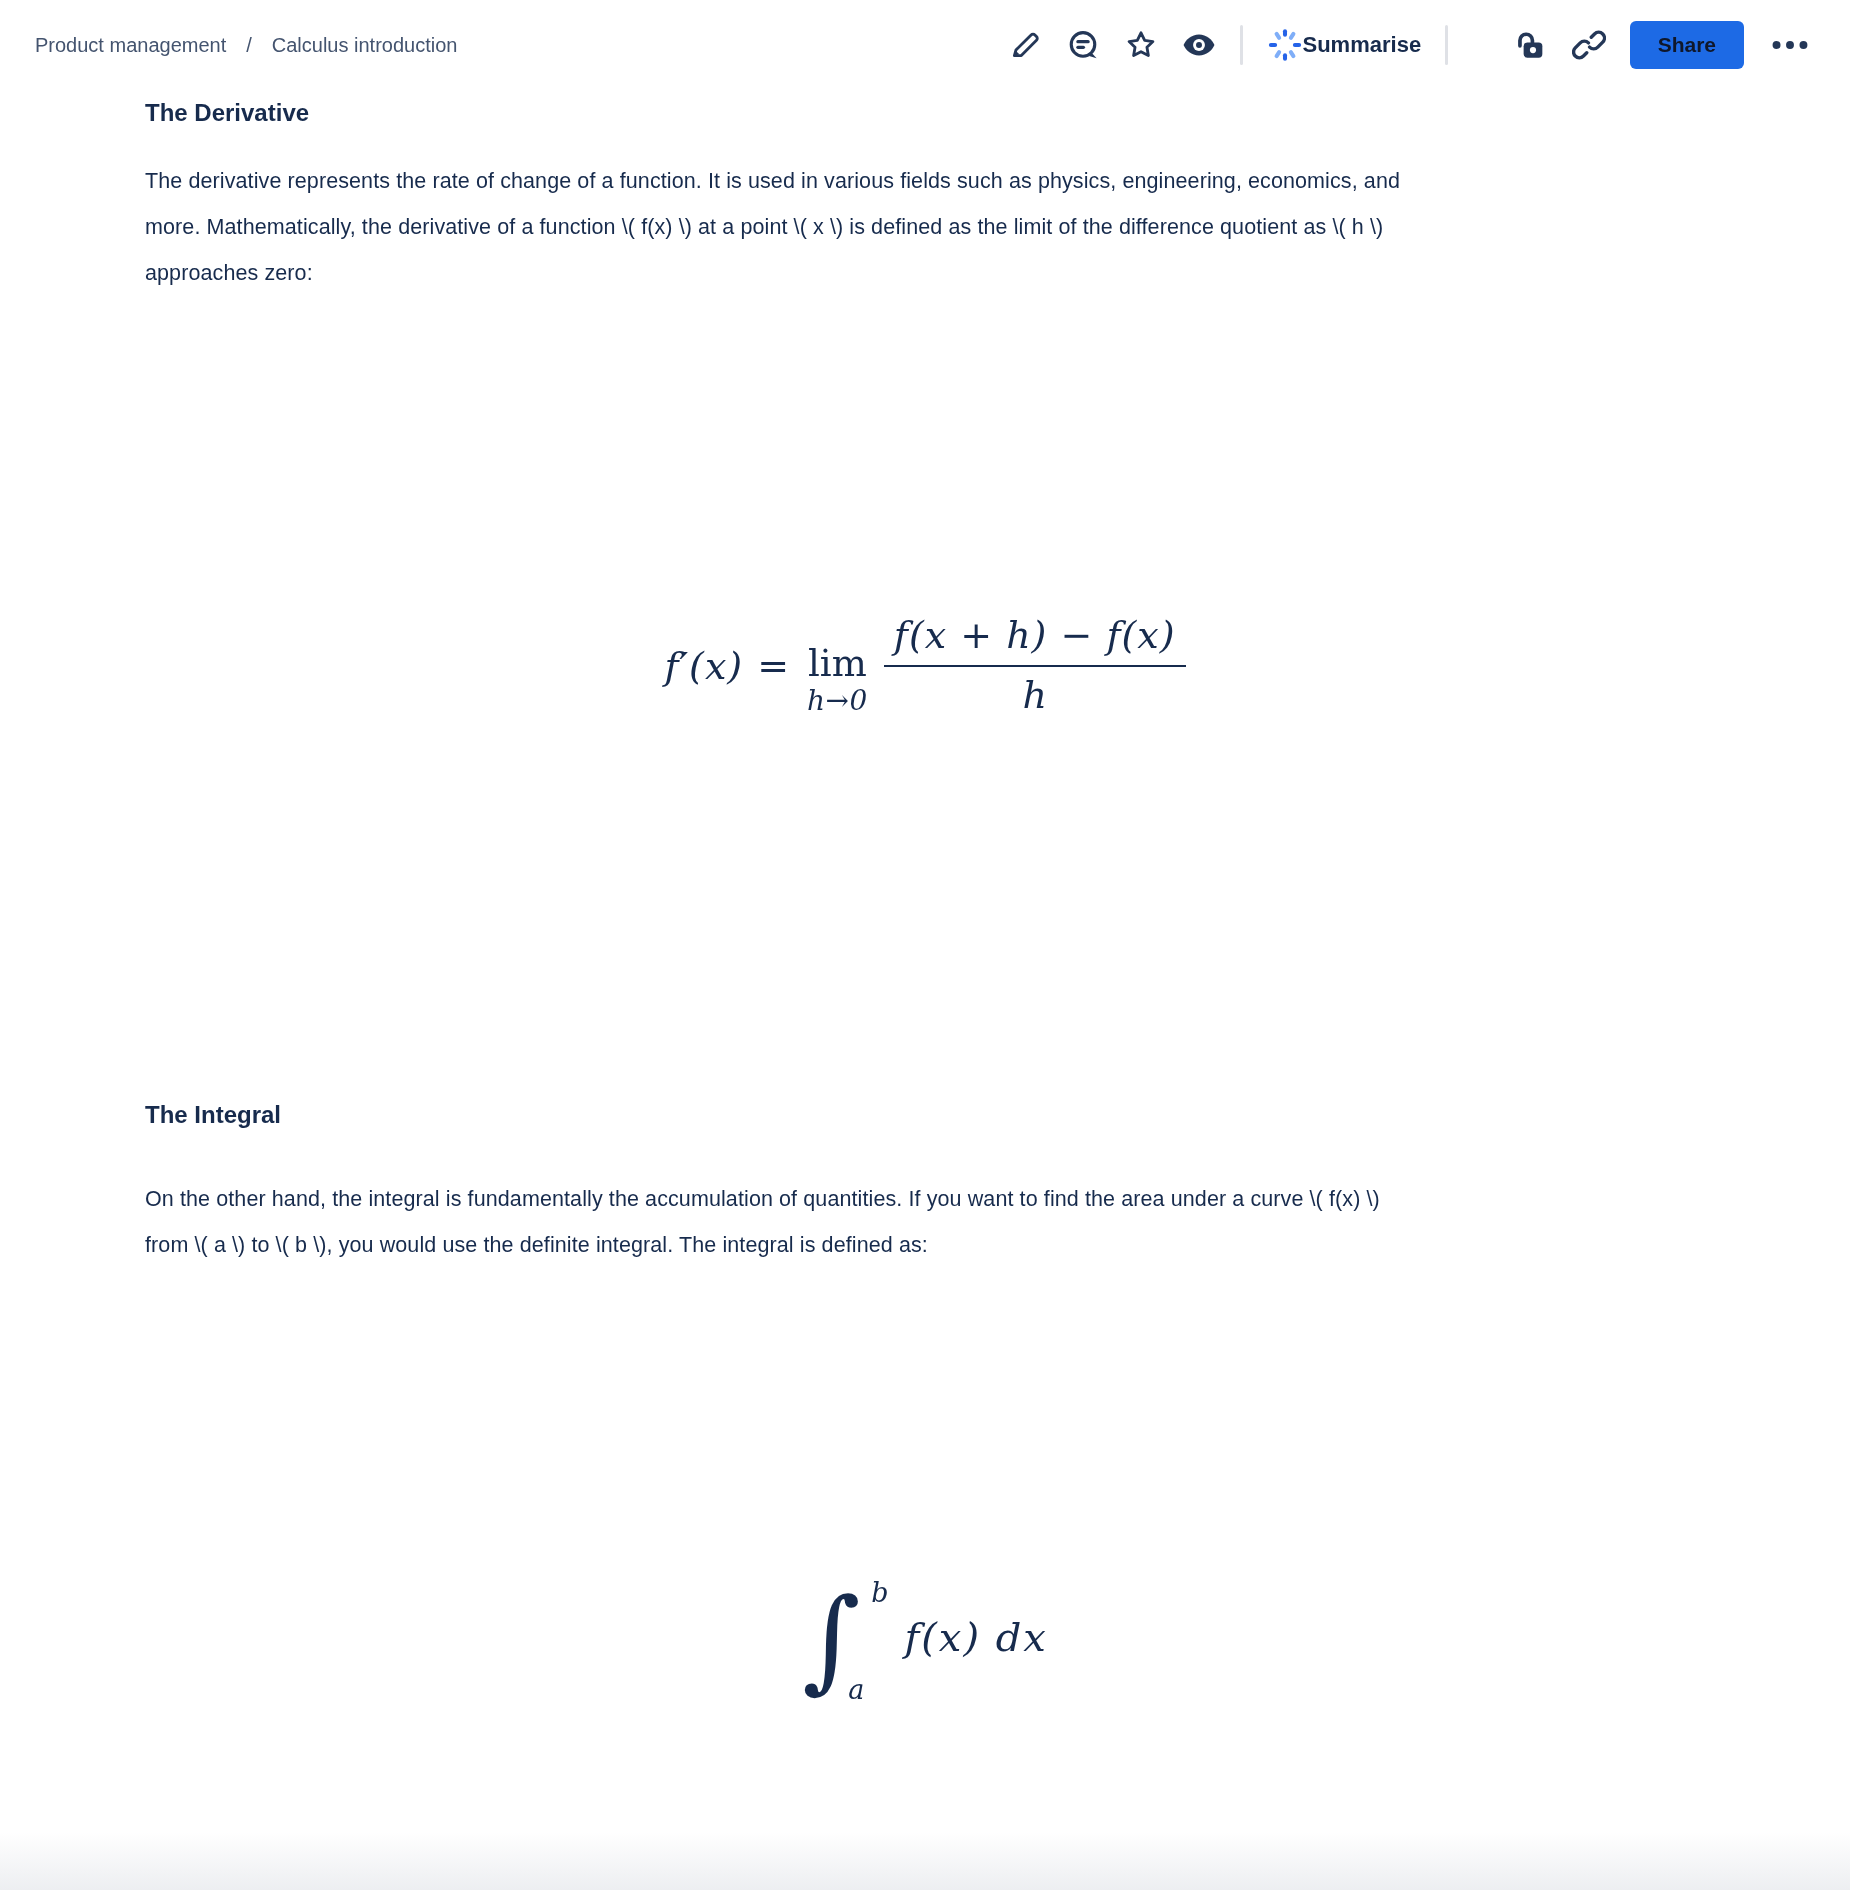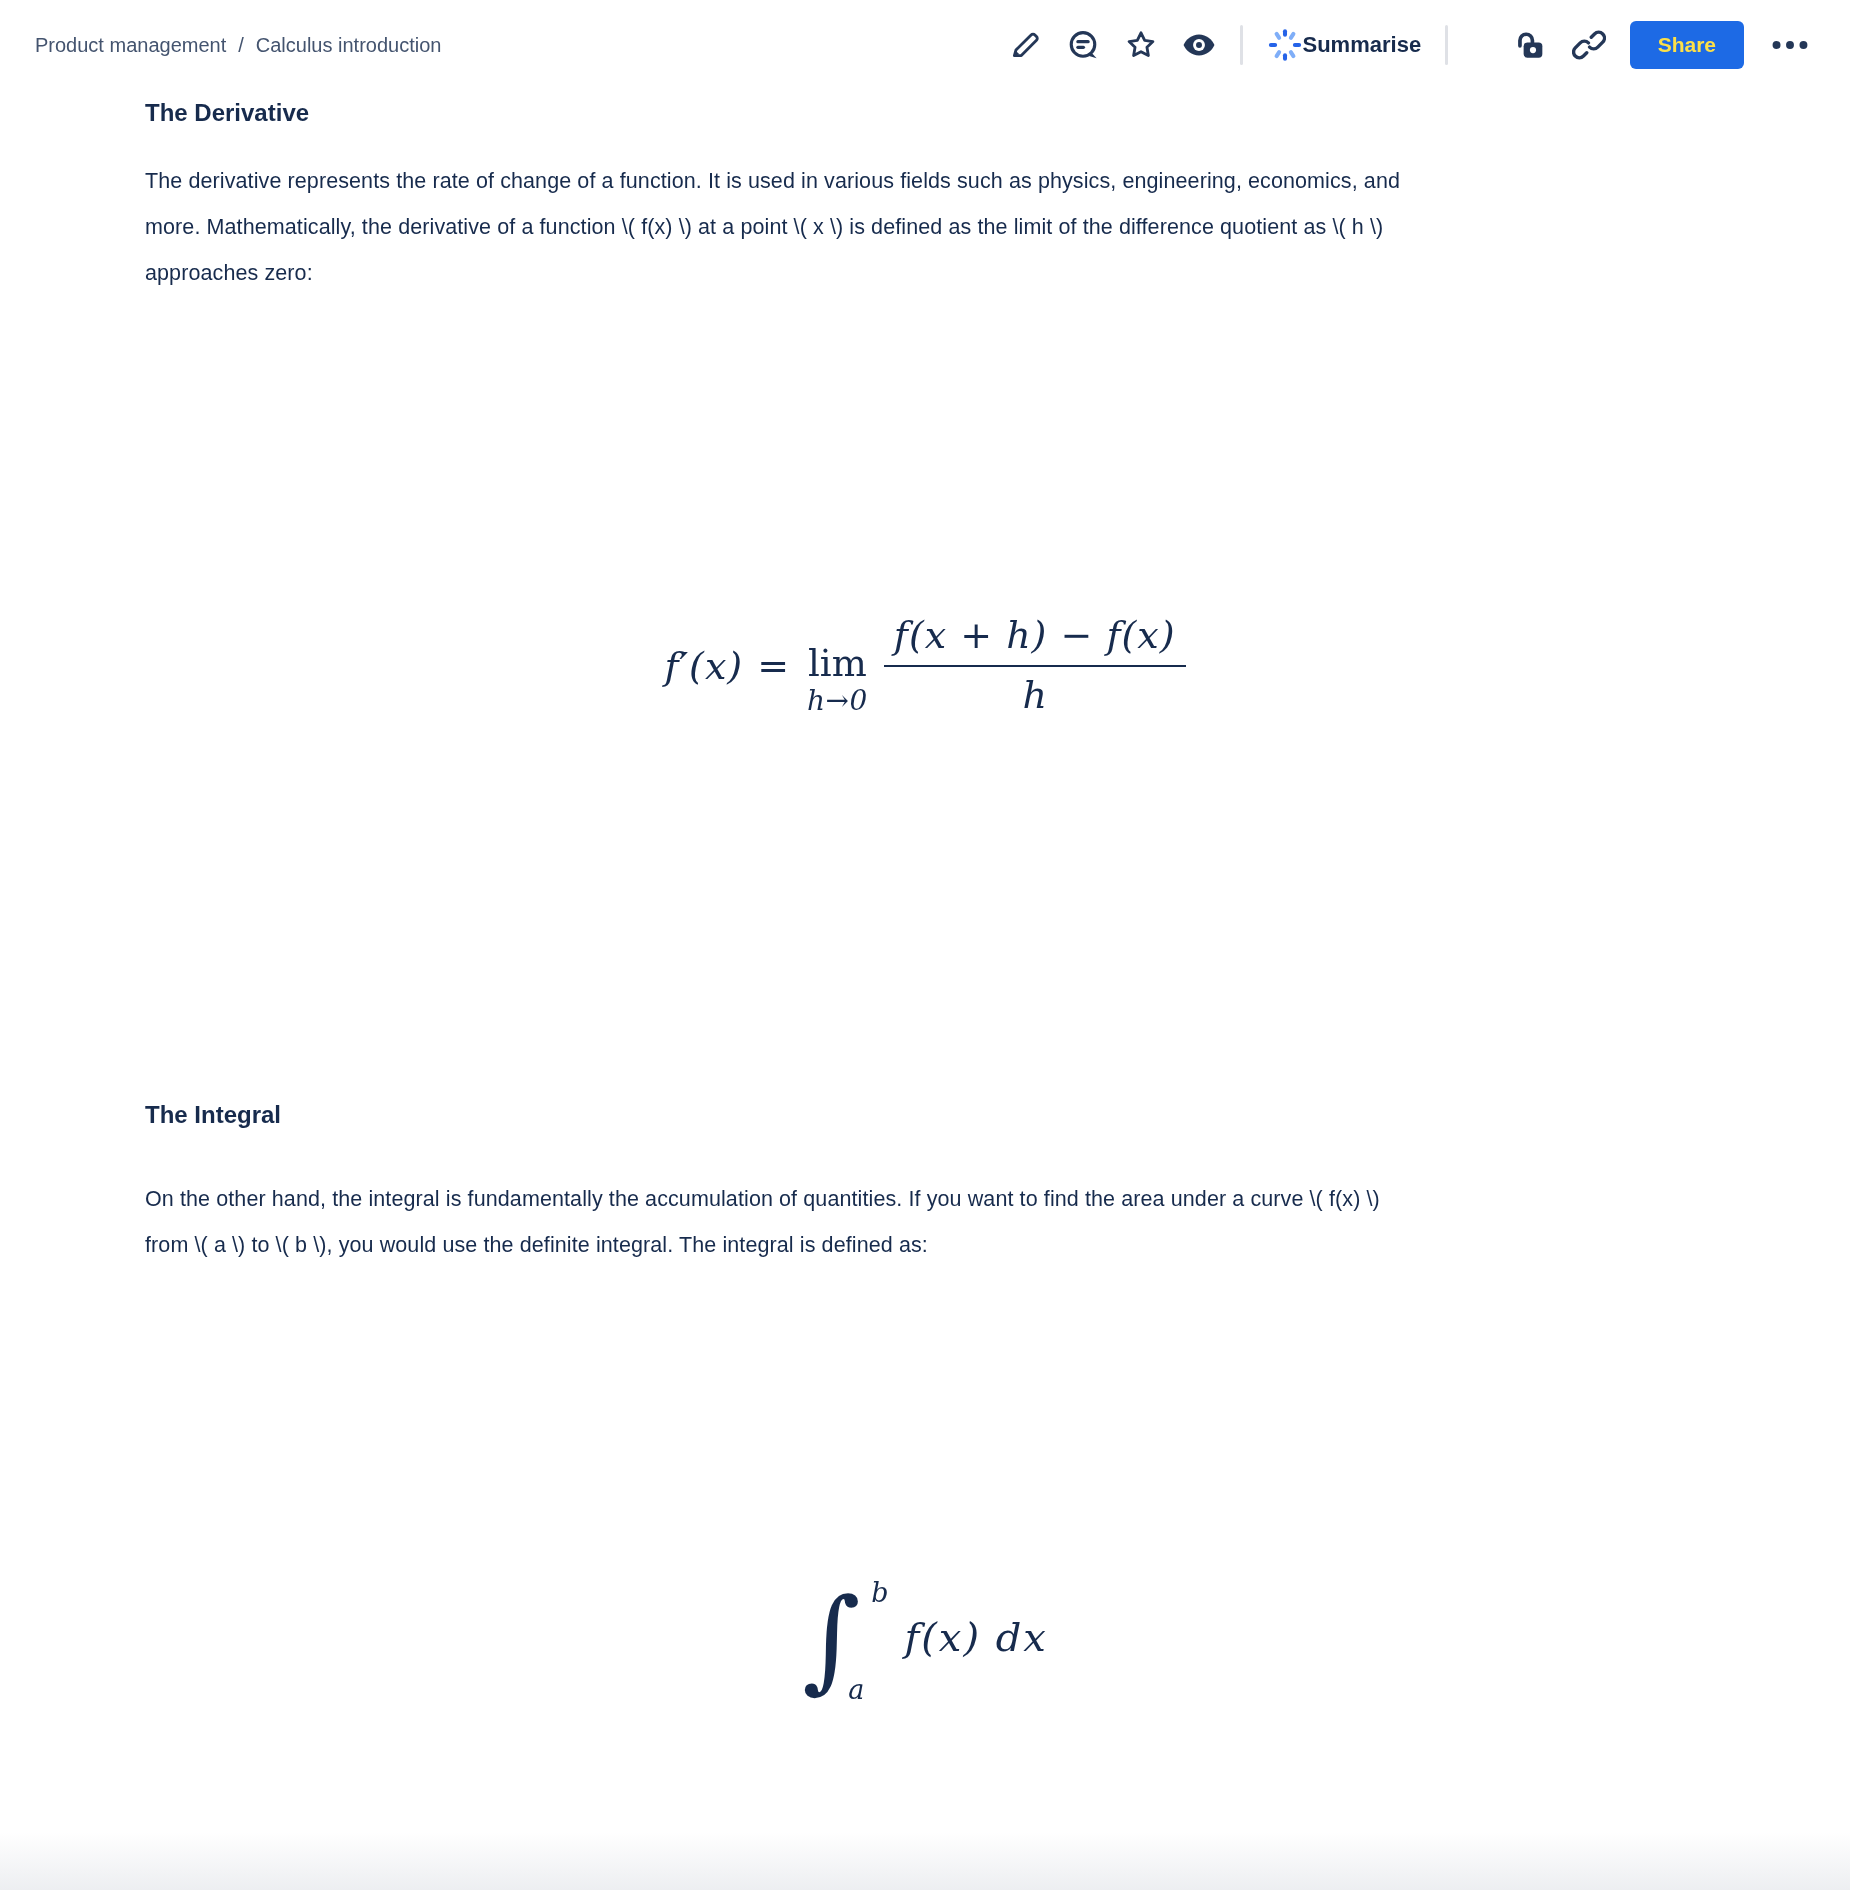--- a/index.html
+++ b/index.html
@@ -11,21 +11,21 @@
     color: var(--text, #172B4D);
     position: relative;
   }
 
   
   .topbar {
     height: 90px;
     display: flex; align-items: center;
     padding: 0 38px 0 35px;
   }
-  .breadcrumb { display: flex; align-items: center; gap: 12px; font-size: 20px; color: var(--breadcrumb, #44546F); }
+  .breadcrumb { display: flex; align-items: center; gap: 20px; font-size: 20px; color: var(--breadcrumb, #44546F); }
   .breadcrumb .crumb { cursor: pointer; white-space: nowrap; }
   .breadcrumb .sep { color: var(--breadcrumb, #44546F); }
 
   .toolbar { margin-left: auto; display: flex; align-items: center; gap: 24px; }
   .icon-btn { color: var(--icon, #243757); background: none; border: none; padding: 0; cursor: pointer; display: flex; }
   .icon-btn svg { width: 34px; height: 34px; display: block; }
   .vdivider { width: 2.5px; height: 40px; background: var(--divider, #DFE1E6); border-radius: 2px; }
   .vdivider.wide-after { margin-right: 42px; }
 
   .summarise-btn {
@@ -34,21 +34,21 @@
     font-family: "Liberation Sans", sans-serif;
     font-size: 22px; font-weight: 700; color: var(--text, #172B4D);
   }
   .summarise-btn svg { width: 36px; height: 36px; display: block; }
   .ray-dark  { stroke: var(--sparkle-dark, #2563E8); }
   .ray-light { stroke: var(--sparkle-light, #7FAEF8); }
 
   .share-btn {
     height: 48px; padding: 0 28px;
     background: var(--share-button, #1D6AE5);
-    color: #fde047; font-family: "Liberation Sans", sans-serif;
+    color: #0f172a; font-family: "Liberation Sans", sans-serif;
     font-size: 21px; font-weight: 700;
     border: none; border-radius: 6px; cursor: pointer;
   }
   .more-btn svg { width: 44px; height: 34px; }
 
   
   .content { padding: 0 145px; }
   h2.section-heading {
     font-size: 24px; line-height: 30px; font-weight: 700;
     margin: 0; color: var(--text, #172B4D);

